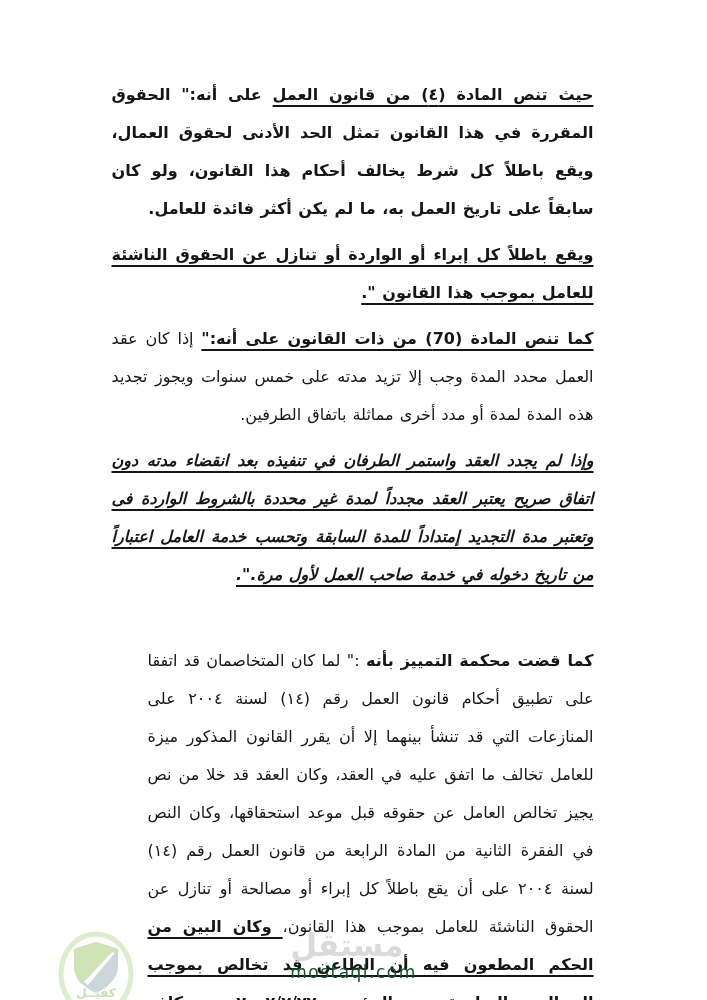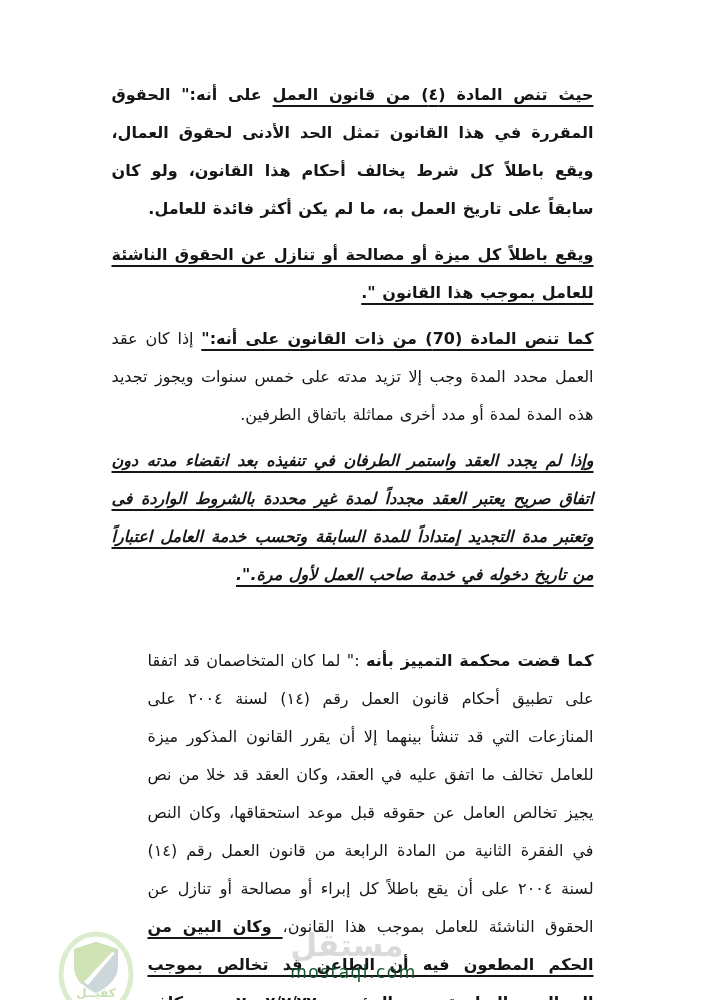--- a/index.html
+++ b/index.html
@@ -75,21 +75,21 @@
     pointer-events:none;
   }
 </style>
 </head>
 <body>
 
 <div class="page">
 
   <div class="doc-body">
       <p class="para"><span class="seg b u">حيث تنص المادة (٤) من قانون العمل</span><span class="seg b"> على أنه:" </span><span class="seg b">الحقوق المقررة في هذا القانون تمثل الحد الأدنى لحقوق العمال، ويقع باطلاً كل شرط يخالف أحكام هذا القانون، ولو كان سابقاً على تاريخ العمل به، ما لم يكن أكثر فائدة للعامل.</span></p>
-      <p class="para"><span class="seg b u">ويقع باطلاً كل ميزة أو مصالحة أو تنازل عن الحقوق الناشئة للعامل بموجب هذا القانون ".</span></p>
+      <p class="para"><span class="seg b u">ويقع باطلاً كل إبراء أو الواردة أو تنازل عن الحقوق الناشئة للعامل بموجب هذا القانون ".</span></p>
       <p class="para"><span class="seg b u">كما تنص المادة (70) من ذات القانون على أنه:"</span><span class="seg"> إذا كان عقد العمل محدد المدة وجب إلا تزيد مدته على خمس سنوات ويجوز تجديد هذه المدة لمدة أو مدد أخرى مماثلة باتفاق الطرفين.</span></p>
       <p class="para"><span class="seg b u i">وإذا لم يجدد العقد واستمر الطرفان في تنفيذه بعد انقضاء مدته دون اتفاق صريح يعتبر العقد مجدداً لمدة غير محددة بالشروط الواردة فى وتعتبر مدة التجديد إمتداداً للمدة السابقة وتحسب خدمة العامل اعتباراً من تاريخ دخوله في خدمة صاحب العمل لأول مرة.".</span></p>
       <p class="para gap-before"><span class="seg b">كما قضت محكمة التمييز بأنه</span><span class="seg"> :" لما كان المتخاصمان قد اتفقا على تطبيق أحكام قانون العمل رقم (١٤) لسنة ٢٠٠٤ على المنازعات التي قد تنشأ بينهما إلا أن يقرر القانون المذكور ميزة للعامل تخالف ما اتفق عليه في العقد، وكان العقد قد خلا من نص يجيز تخالص العامل عن حقوقه قبل موعد استحقاقها، وكان النص في الفقرة الثانية من المادة الرابعة من قانون العمل رقم (١٤) لسنة ٢٠٠٤ على أن يقع باطلاً كل إبراء أو مصالحة أو تنازل عن الحقوق الناشئة للعامل بموجب هذا القانون،</span><span class="seg b u"> وكان البين من الحكم المطعون فيه أن الطاعن قد تخالص بموجب المخالصه الصادرة عنه المؤرخة ٢٠٠٧/٢/٢٢ عن كافة مستحقاته لدى المطعون ضده</span></p>
     </div>
 
   <div class="watermark">
     <div class="wm-brand">مستقل</div>
     <div class="wm-domain">mostaql.com</div>
   </div>
 

